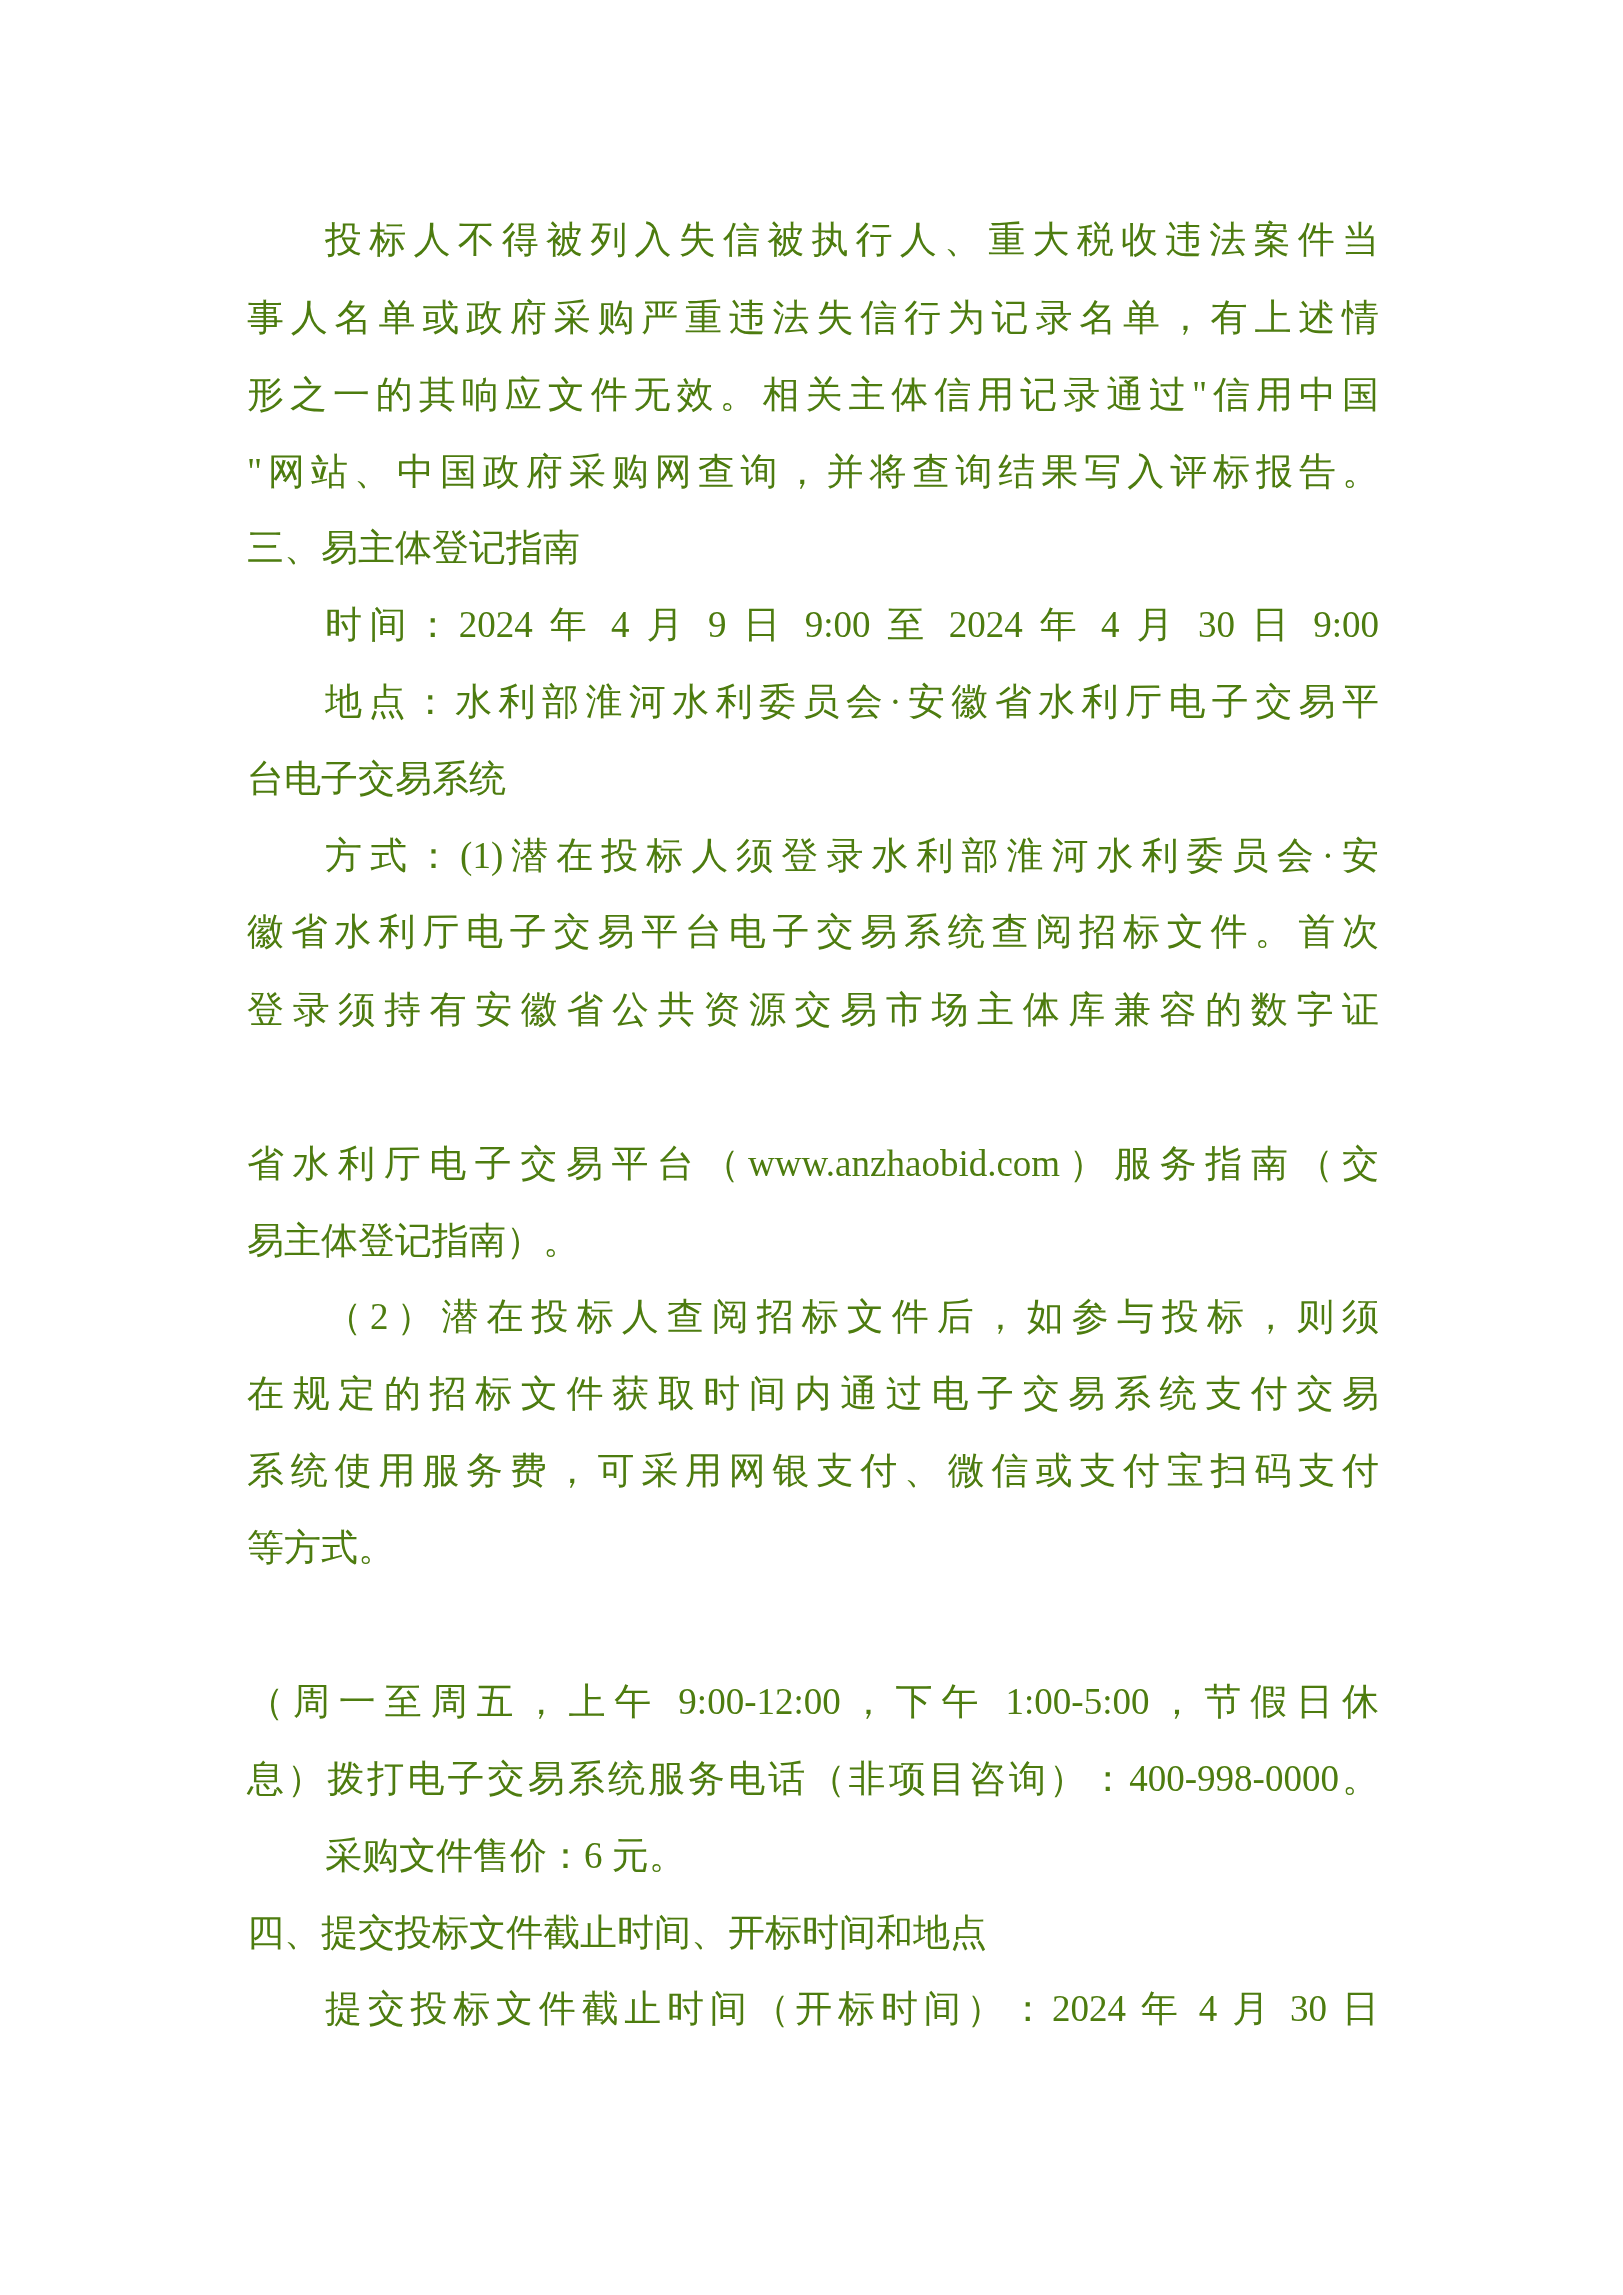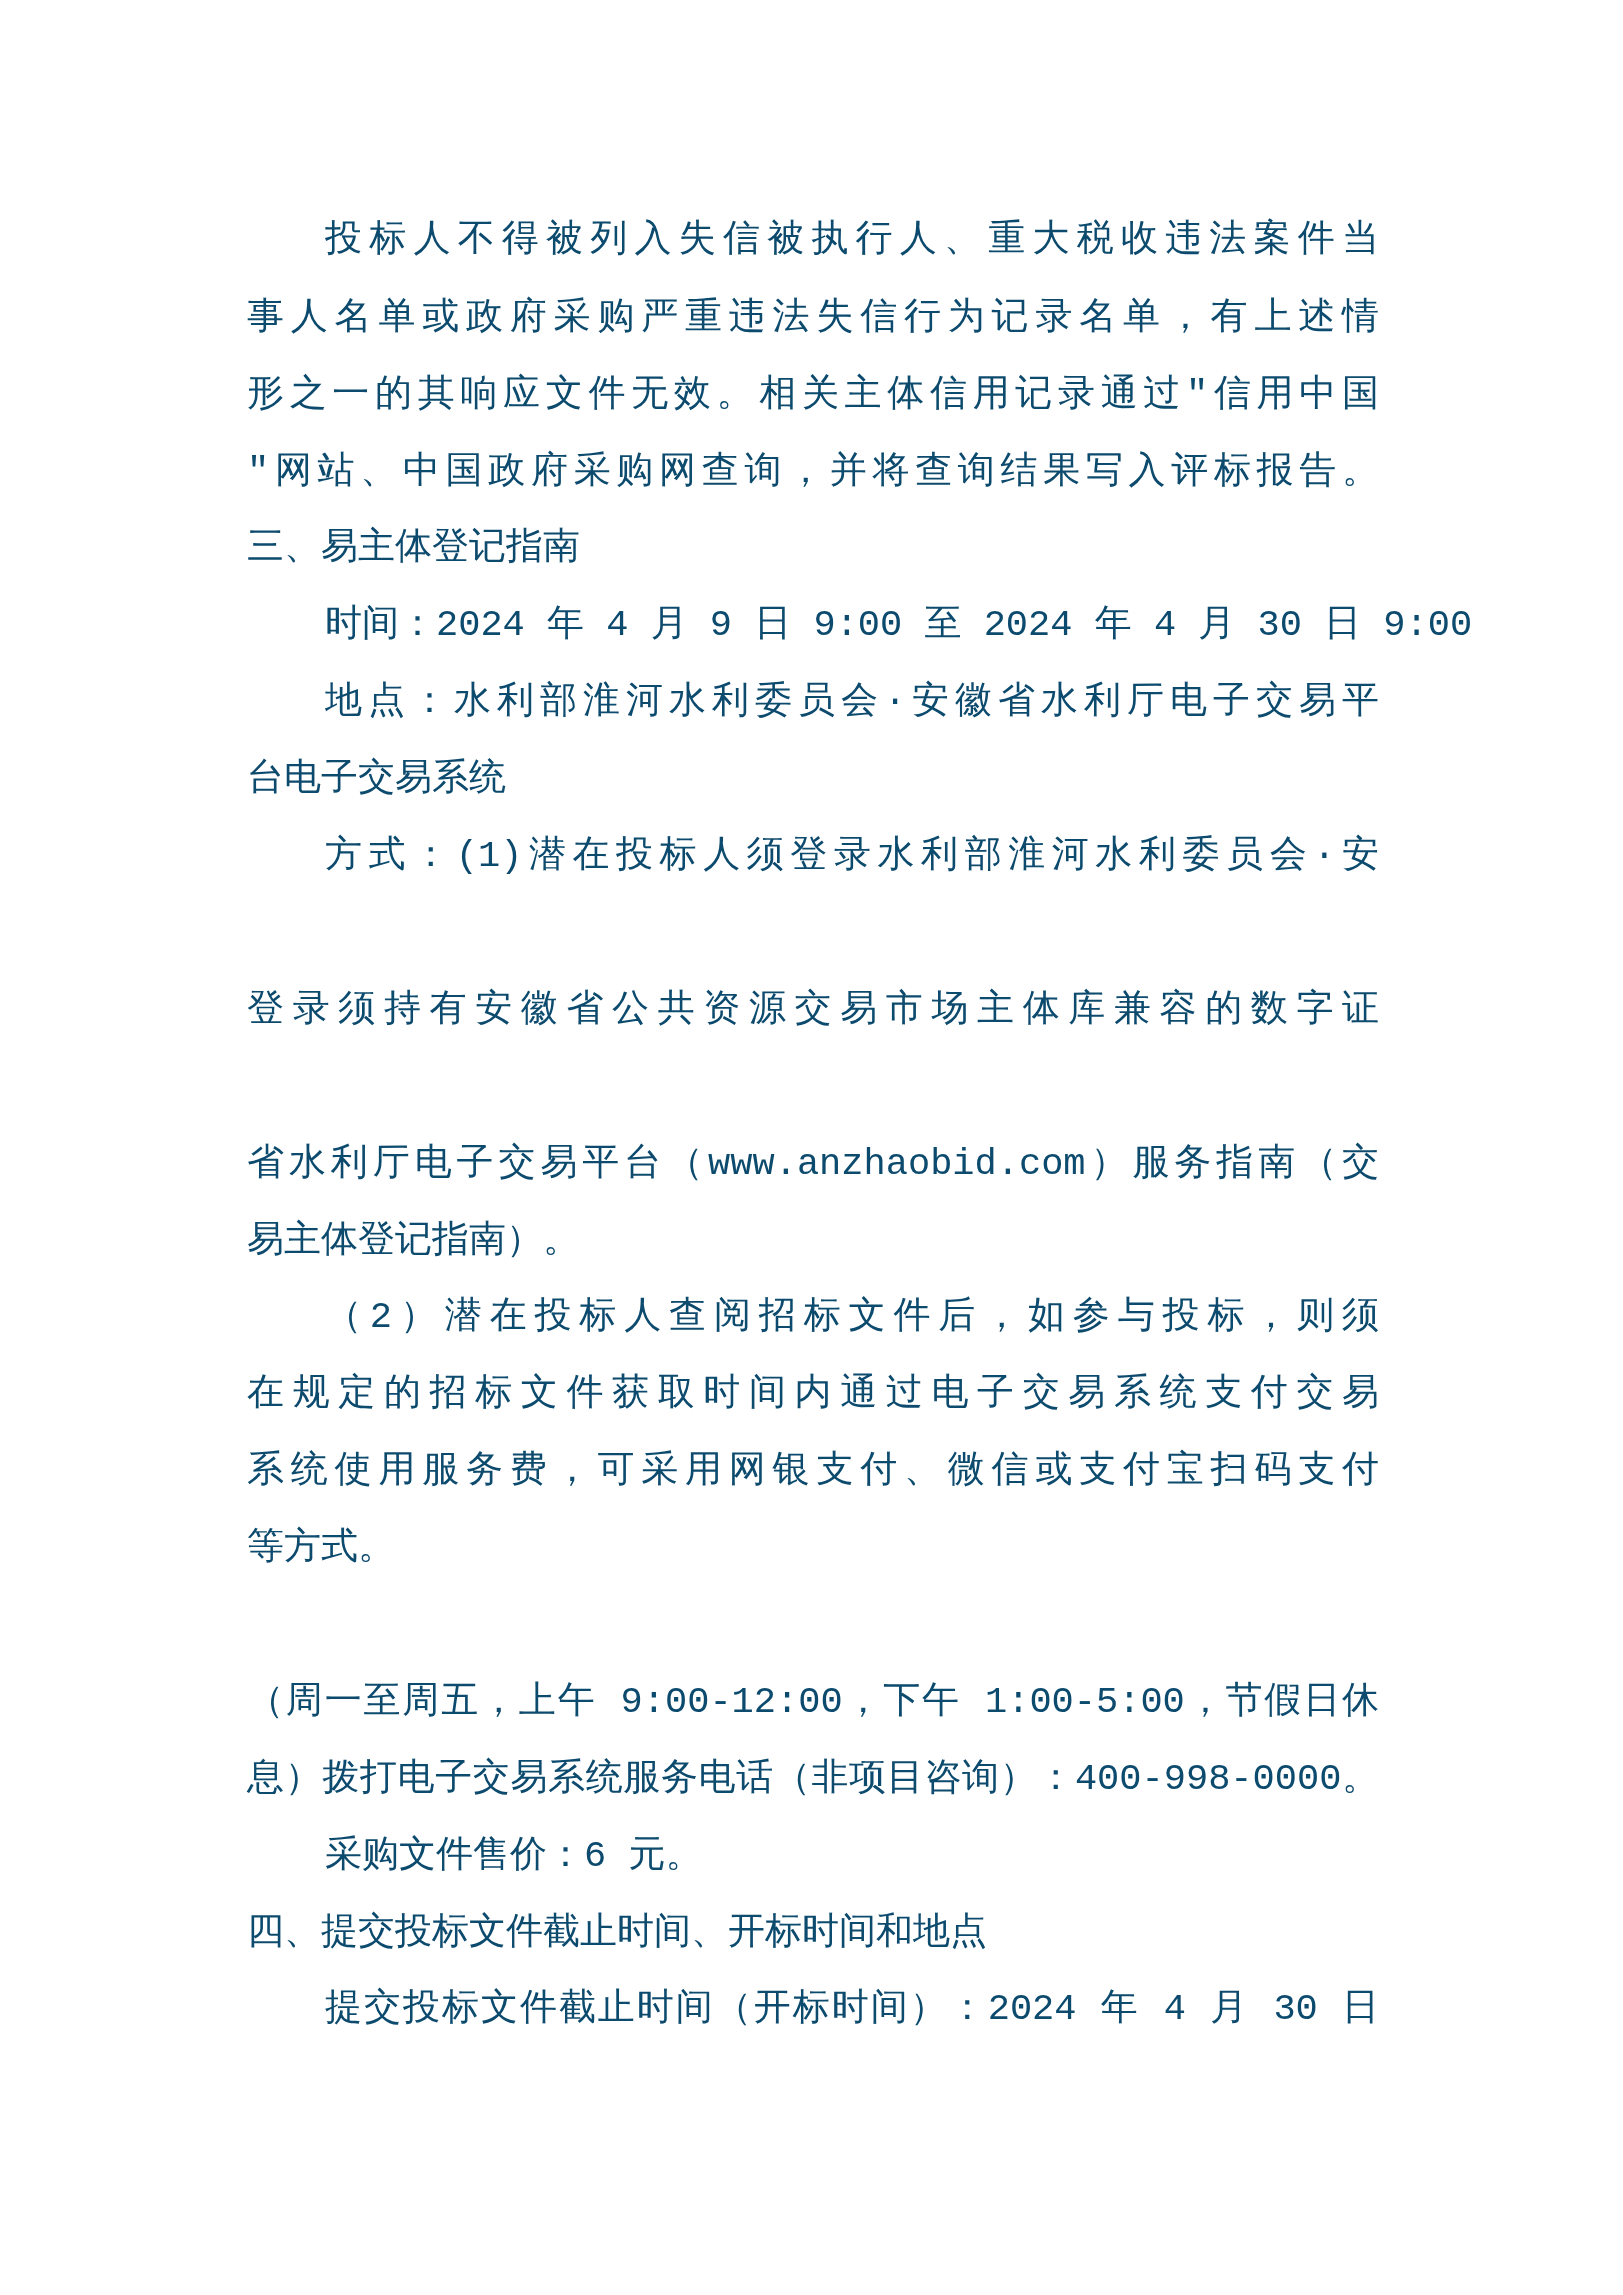--- a/index.html
+++ b/index.html
@@ -6,23 +6,23 @@
   body { width: 1623px; height: 2295px; position: relative; overflow: hidden; }
   .page {
     position: absolute; left: 0; top: 0; width: 1623px; height: 2295px; background: #ffffff;
   }
   .line {
     position: absolute;
     left: 247px;
     width: 1132px;
     height: 76px;
     line-height: 76px;
-    font-family: Liberation Mono, monospace;
+    font-family: Liberation Serif, serif;
     font-size: 37px;
-    color: #0c4a6e;
+    color: #4d7c0f;
     white-space: nowrap;
     text-align: justify;
     text-align-last: justify;
   }
   .line.indent { left: 325px; width: 1054px; }
   .line.last { text-align-last: left; }
   .line.heading { text-align-last: left; }
 </style>
 </head>
 <body>
@@ -35,20 +35,21 @@
   <div class="line" style="top:434px">"网站、中国政府采购网查询，并将查询结果写入评标报告。</div>
 
   <div class="line heading" style="top:510px">三、易主体登记指南</div>
 
   <div class="line indent" style="top:587px">时间：2024 年 4 月 9 日 9:00 至 2024 年 4 月 30 日 9:00</div>
 
   <div class="line indent" style="top:664px">地点：水利部淮河水利委员会·安徽省水利厅电子交易平</div>
   <div class="line last" style="top:741px">台电子交易系统</div>
 
   <div class="line indent" style="top:818px">方式：(1)潜在投标人须登录水利部淮河水利委员会·安</div>
+  <div class="line" style="top:894px">徽省水利厅电子交易平台电子交易系统查阅招标文件。首次</div>
   <div class="line" style="top:972px">登录须持有安徽省公共资源交易市场主体库兼容的数字证</div>
   <div class="line" style="top:1126px">省水利厅电子交易平台（www.anzhaobid.com）服务指南（交</div>
   <div class="line last" style="top:1203px">易主体登记指南）。</div>
 
   <div class="line indent" style="top:1279px">（2）潜在投标人查阅招标文件后，如参与投标，则须</div>
   <div class="line" style="top:1356px">在规定的招标文件获取时间内通过电子交易系统支付交易</div>
   <div class="line" style="top:1433px">系统使用服务费，可采用网银支付、微信或支付宝扫码支付</div>
   <div class="line last" style="top:1510px">等方式。</div>
 
   <div class="line" style="top:1664px">（周一至周五，上午 9:00-12:00，下午 1:00-5:00，节假日休</div>

